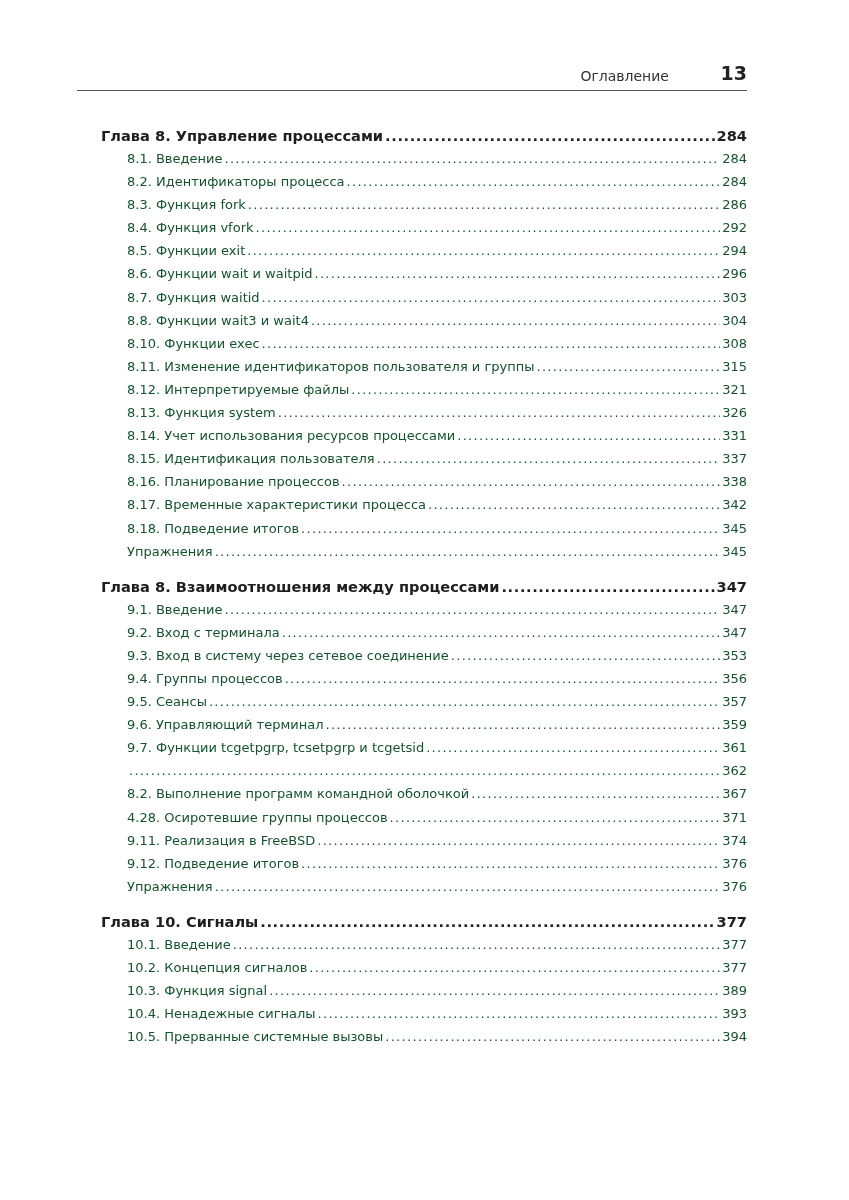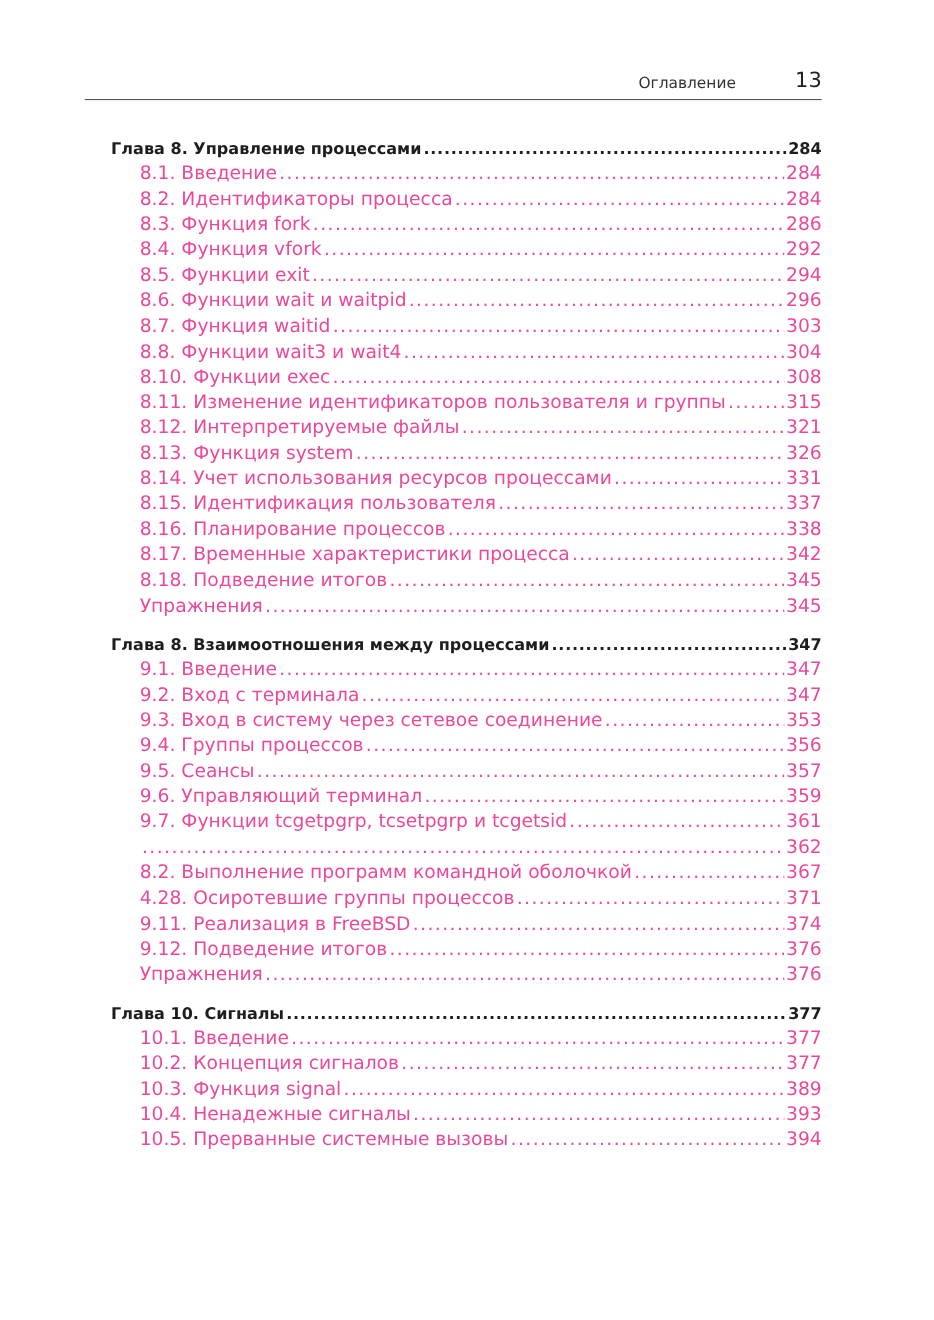--- a/index.html
+++ b/index.html
@@ -28,21 +28,21 @@
     right: 78px;
     top: 10px;
     font-size: 14px;
     color: #333;
   }
   .header-page {
     position: absolute;
     right: 0;
     top: 4px;
     font-size: 19px;
-    font-weight: normal;
+    font-weight: bold;
     color: #222;
   }
   .toc {
     position: absolute;
     left: 77px;
     top: 124px;
     width: 670px;
   }
   .chapter {
     margin-bottom: 12px;
@@ -55,25 +55,25 @@
     margin-left: 24px;
   }
   .row.chapter-row {
     font-size: 14.6px;
     font-weight: bold;
     height: 23px;
     line-height: 23px;
     color: #1e1e1e;
   }
   .row.section-row {
-    font-size: 17px;
+    font-size: 13px;
     height: 23.1px;
     line-height: 23.1px;
     padding-left: 26px;
-    color: #ec4899;
+    color: #14532d;
   }
   .row .label {
     flex: 0 0 auto;
   }
   .row .leader {
     flex: 1 1 auto;
     overflow: hidden;
     margin: 0 2px;
     letter-spacing: 1.3px;
   }

